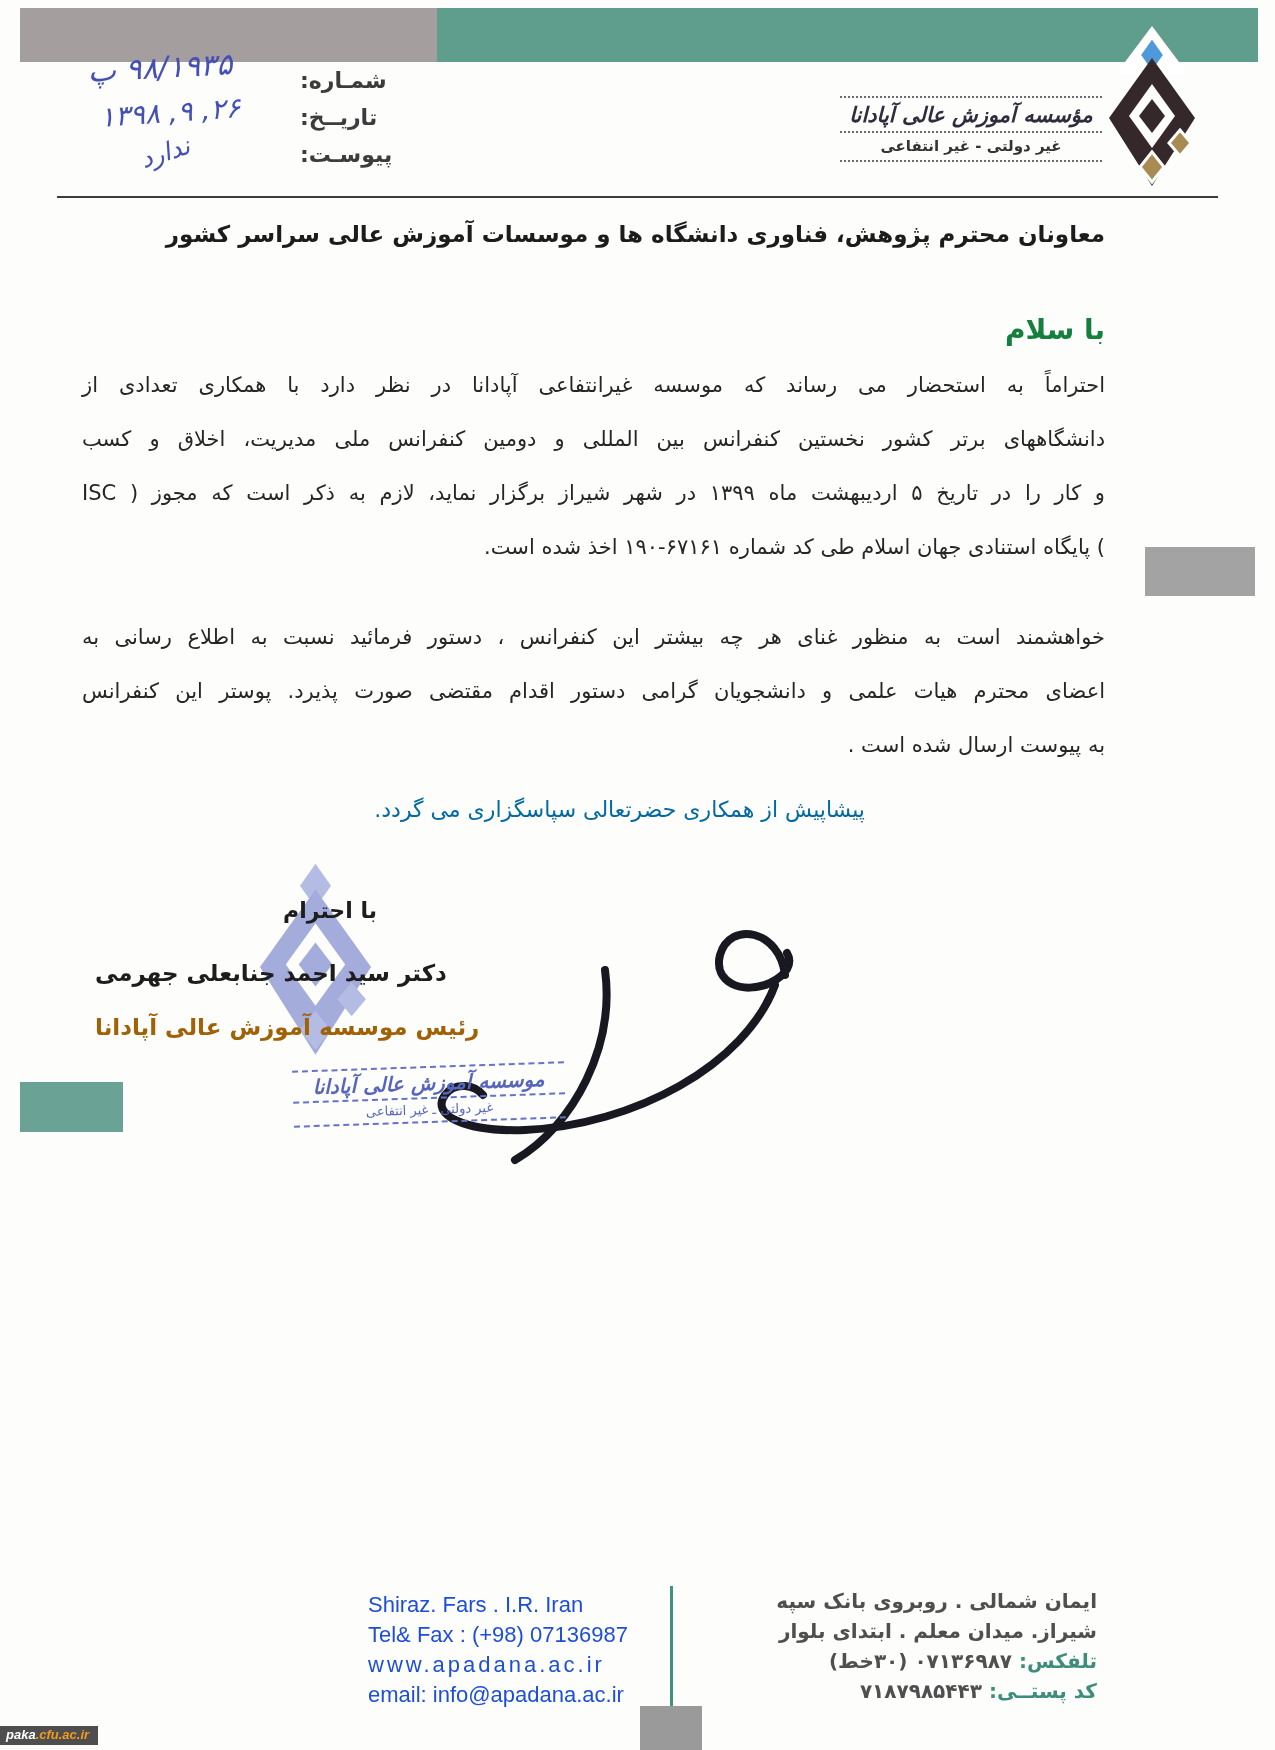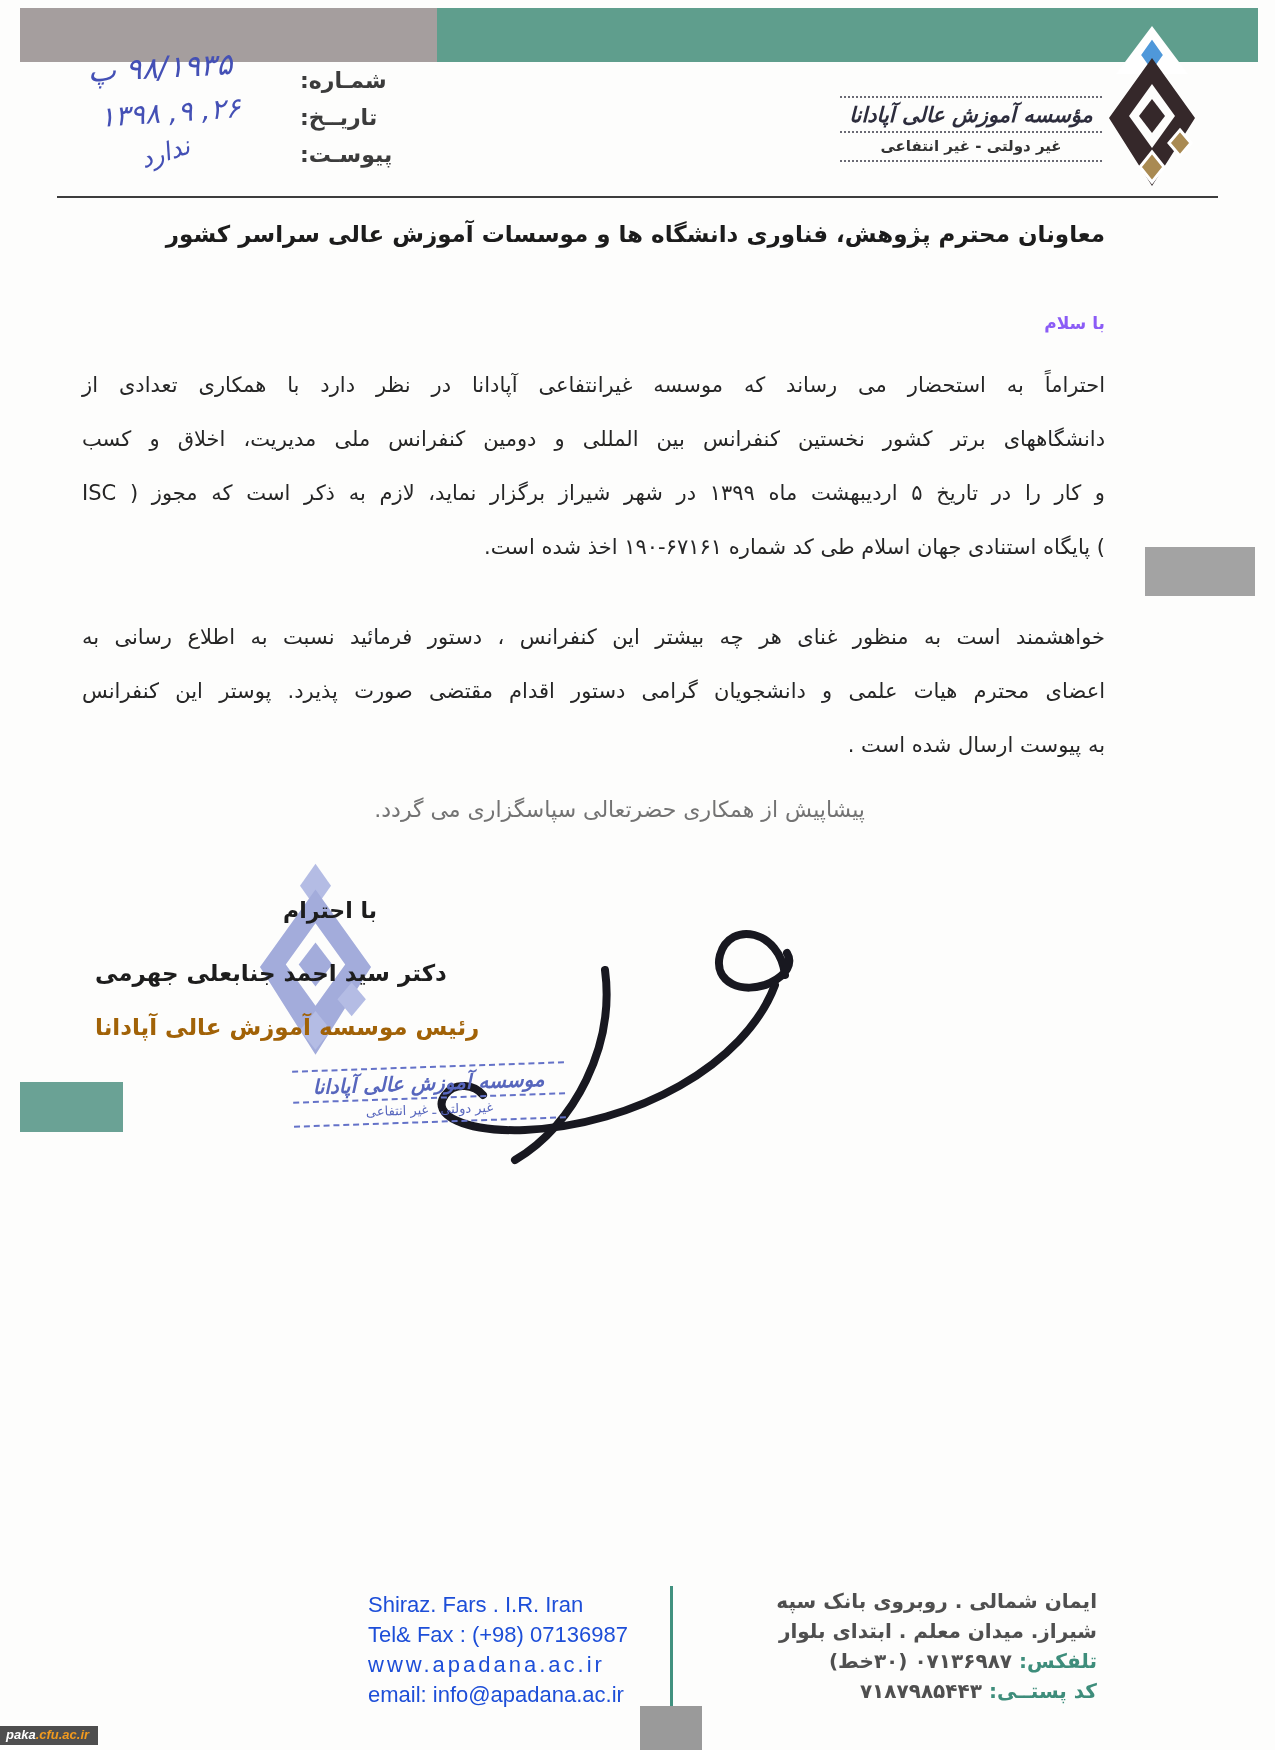--- a/index.html
+++ b/index.html
@@ -23,28 +23,28 @@
   .field-label{font-size:22px;font-weight:bold;color:#3c3c3c;line-height:37px;text-align:left;white-space:nowrap;}
   .hw{position:absolute;direction:rtl;color:#4450b5;font-style:italic;white-space:nowrap;}
   .hw-number{left:45px;top:50px;width:230px;font-size:30px;transform:rotate(-3deg);text-align:center;}
   .hw-date{left:65px;top:96px;width:210px;font-size:28px;transform:rotate(-4deg);text-align:center;}
   .hw-none{left:120px;top:138px;width:90px;font-size:25px;transform:rotate(-18deg);text-align:center;}
   
   .rule{position:absolute;left:57px;top:196px;width:1161px;height:2px;background:#3d3d3d;}
   
   .rtl{direction:rtl;}
   .recipient{position:absolute;right:170px;top:221px;font-size:23px;font-weight:bold;color:#1c1c1c;white-space:nowrap;}
-  .salutation{position:absolute;right:170px;top:313px;font-size:17px;font-weight:bold;color:#8b5cf6;}
+  .salutation{position:absolute;right:170px;top:313px;font-size:28px;font-weight:bold;color:#15803d;}
   .para{position:absolute;left:82px;right:170px;direction:rtl;font-size:21px;color:#262626;}
   .p1{top:358px;}
   .p2{top:610px;}
   .bline{height:54px;line-height:54px;white-space:nowrap;}
   .just{text-align:justify;text-align-last:justify;white-space:normal;}
   .endline{text-align:right;}
-  .closing{position:absolute;right:410px;top:797px;direction:rtl;font-size:22px;color:#737373;white-space:nowrap;}
+  .closing{position:absolute;right:410px;top:797px;direction:rtl;font-size:22px;color:#0369a1;white-space:nowrap;}
   
   .stamp-logo{position:absolute;left:238px;top:848px;width:155px;height:220px;opacity:.8;}
   .sig-respect{position:absolute;left:255px;top:898px;width:150px;font-size:22px;font-weight:bold;direction:rtl;text-align:center;color:#1d1d1d;}
   .sig-name{position:absolute;left:95px;top:960px;font-size:23px;font-weight:bold;direction:rtl;color:#1d1d1d;white-space:nowrap;}
   .sig-title{position:absolute;left:95px;top:1014px;font-size:23px;font-weight:bold;direction:rtl;color:#a16207;white-space:nowrap;}
   .sig-scrawl{position:absolute;left:375px;top:915px;width:430px;height:250px;}
   .stamp-text{position:absolute;left:293px;top:1066px;width:272px;transform:rotate(-2deg);direction:rtl;text-align:center;color:#5766bd;}
   .stamp-rule{border-top:2px dashed #6472c8;height:0;}
   .stamp-name{font-size:20px;font-weight:bold;font-style:italic;padding:3px 0 2px;white-space:nowrap;}
   .stamp-sub{font-size:13px;padding:3px 0 4px;letter-spacing:2px;white-space:nowrap;}

